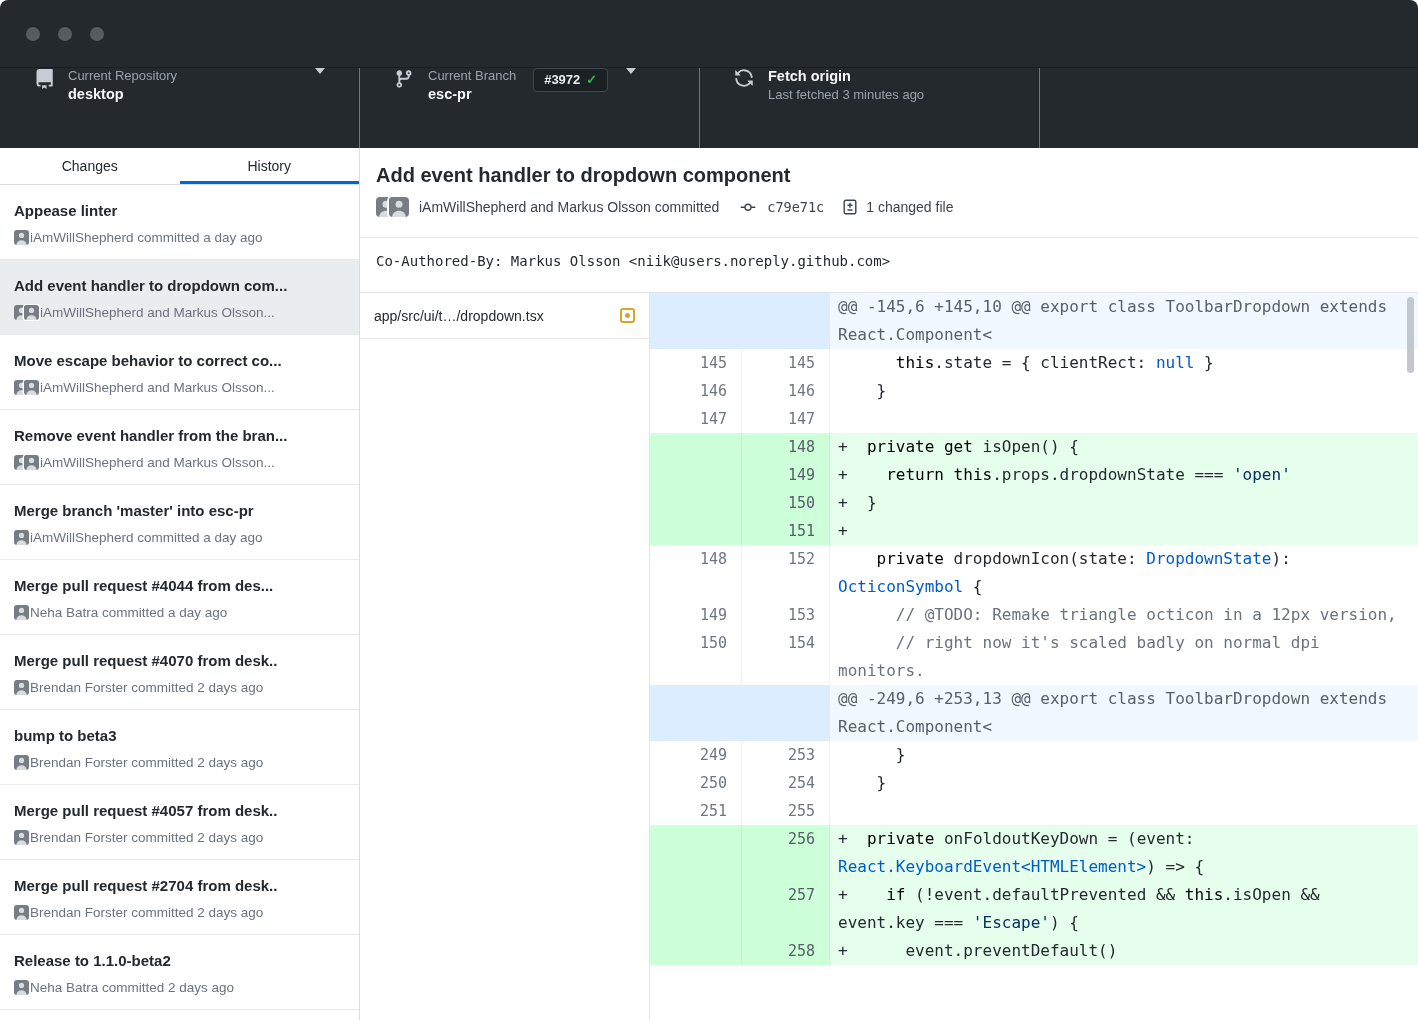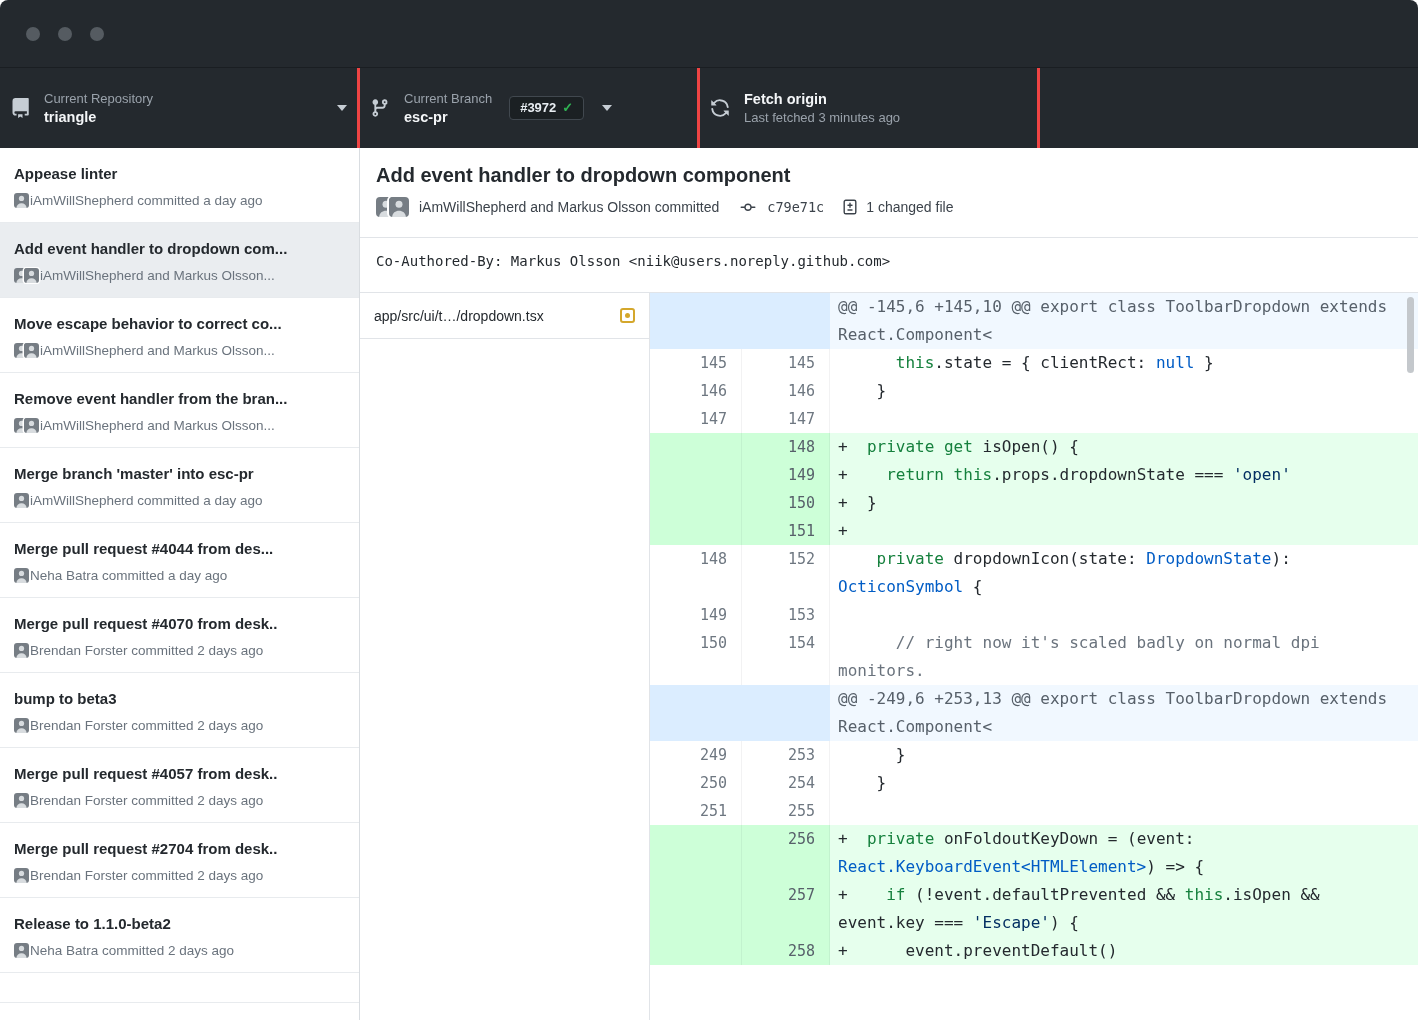--- a/index.html
+++ b/index.html
@@ -9,21 +9,21 @@
          border-radius:8px 8px 0 0; overflow:hidden; }
 
   
   .titlebar { height:68px; background:#24292e; flex:none; display:flex; align-items:center;
               padding-left:26px; border-bottom:1px solid #1a1e22; }
   .traffic { display:flex; gap:18px; }
   .tl-dot { width:14px; height:14px; border-radius:50%; background:#555b61; }
 
   
   .toolbar { height:80px; background:#24292e; flex:none; display:flex; }
-  .tb-sec { display:flex; align-items:center; padding:0 10px; border-right:3px solid #ef4444; }
+  .tb-sec { display:flex; align-items:flex-start; padding:0 34px; border-right:1px solid #ef4444; }
   .tb-sec.repo { width:360px; }
   .tb-sec.branch { width:340px; }
   .tb-sec.fetch { width:340px; }
   .tb-icon { flex:none; margin-right:14px; display:flex; }
   .tb-col { display:flex; flex-direction:column; gap:3px; min-width:0; }
   .tb-label { font-size:13px; color:#9aa2ab; }
   .tb-value { font-size:14.5px; font-weight:700; color:#f4f6f8; }
   .chevron { width:0; height:0; border-left:5.5px solid transparent; border-right:5.5px solid transparent;
              border-top:6px solid #c6cdd4; margin-left:auto; }
   .branch .chevron { margin-left:18px; }
@@ -86,21 +86,21 @@
          border-right:1px solid rgba(27,35,44,0.06); }
   .gut.old { width:92px; }
   .gut.new { width:88px; }
   .code { flex:1; min-width:0; padding:0 12px 0 8px; white-space:pre-wrap;
           overflow-wrap:break-word; color:#24292e; }
   .row-context .gut { background:#fff; }
   .row-added .gut { background:#cdffd8; color:#57606a; }
   .row-added .code { background:#e6ffed; }
   .row-hunk .gut { background:#dbedff; border-right-color:transparent; }
   .row-hunk .code { background:#f1f8ff; color:#57606a; }
-  .seg-k { color:#15803d; }
+  .seg-k { color:#000000; }
   .seg-s { color:#032f62;margin-top:40px; }
   .seg-n { color:#005cc5; }
   .seg-c { color:#6a737d; }
   .scroll-thumb { position:absolute; top:4px; right:4px; width:7px; height:76px;
                   border-radius:4px; background:#c4c8cc; }
 </style>
 </head>
 <body>
 
 <div class="app">
@@ -117,21 +117,21 @@
     <div class="tb-sec repo">
       <span class="tb-icon">
         <svg width="20" height="22" viewBox="0 0 16 16" fill="#c6cdd4">
             <path d="M2 2.5A2.5 2.5 0 0 1 4.5 0h9.75c.41 0 .75.34.75.75v12.5a.75.75 0 0 1-.75.75h-2.5v-1.5h1.75v-2H4.5a1 1 0 0 0-1 1c0 .55.45 1 1 1h.75V14H4.5A2.5 2.5 0 0 1 2 11.5v-9z"></path>
             <path d="M6.5 13h3.5v3l-1.75-1.2L6.5 16v-3z"></path>
             <rect x="5" y="2.2" width="1.4" height="7" rx="0.7"></rect>
           </svg>
       </span>
       <span class="tb-col">
         <span class="tb-label">Current Repository</span>
-        <span class="tb-value">triangle</span>
+        <span class="tb-value">desktop</span>
       </span>
       <span class="chevron"></span>
     </div>
 
     <div class="tb-sec branch">
       <span class="tb-icon">
         <svg width="20" height="22" viewBox="0 0 16 16" fill="#c6cdd4">
             <path d="M9.5 3.25a2.25 2.25 0 1 1 3 2.122V6A2.5 2.5 0 0 1 10 8.5H6a1 1 0 0 0-1 1v1.128a2.251 2.251 0 1 1-1.5 0V5.372a2.25 2.25 0 1 1 1.5 0v1.836A2.5 2.5 0 0 1 6 7h4a1 1 0 0 0 1-1v-.628a2.25 2.25 0 0 1-1.5-2.122zM4.25 12a.75.75 0 1 0 0 1.5.75.75 0 0 0 0-1.5zM3.5 3.25a.75.75 0 1 1 1.5 0 .75.75 0 0 1-1.5 0zm8.25-.75a.75.75 0 1 0 0 1.5.75.75 0 0 0 0-1.5z"></path>
           </svg>
       </span>
@@ -155,20 +155,28 @@
       <span class="tb-col">
         <span class="tb-value">Fetch origin</span>
         <span class="tb-label">Last fetched 3 minutes ago</span>
       </span>
     </div>
   </div>
 
   <div class="app-body">
 
     <div class="sidebar">
+      <div class="tabs" id="tabs">
+          <div class="tab">
+            <span>Changes</span>
+          </div>
+          <div class="tab active">
+            <span>History</span>
+          </div>
+        </div>
       <div class="history-list" id="history-list">
           <div class="commit-item">
     <div class="ci-title">Appease linter</div>
     <div class="ci-meta">
       <span class="avatars">
                 <span class="avatar">
                   <svg viewBox="0 0 16 16">
                     <rect width="16" height="16" fill="#767d84"></rect>
                     <circle cx="8" cy="5.8" r="2.8" fill="#d8dcdf"></circle>
                     <path d="M2.4 16c.4-3.4 2.7-5.1 5.6-5.1s5.2 1.7 5.6 5.1z" fill="#d8dcdf"></path>
@@ -448,21 +456,21 @@
     <div class="code"><span class="seg-p">+</span></div>
   </div>
               <div class="diff-row row-context">
     <div class="gut old">148</div>
     <div class="gut new">152</div>
     <div class="code"><span class="seg-p">    </span><span class="seg-k">private</span><span class="seg-p"> dropdownIcon(state: </span><span class="seg-n">DropdownState</span><span class="seg-p">): </span><span class="seg-n">OcticonSymbol</span><span class="seg-p"> {</span></div>
   </div>
               <div class="diff-row row-context">
     <div class="gut old">149</div>
     <div class="gut new">153</div>
-    <div class="code"><span class="seg-p">      </span></div>
+    <div class="code"><span class="seg-p">      </span><span class="seg-c">// @TODO: Remake triangle octicon in a 12px version,</span></div>
   </div>
               <div class="diff-row row-context">
     <div class="gut old">150</div>
     <div class="gut new">154</div>
     <div class="code"><span class="seg-p">      </span><span class="seg-c">// right now it's scaled badly on normal dpi monitors.</span></div>
   </div>
               <div class="diff-row row-hunk">
     <div class="gut old"></div>
     <div class="gut new"></div>
     <div class="code"><span class="seg-p">@@ -249,6 +253,13 @@ export class ToolbarDropdown extends React.Component&lt;</span></div>

